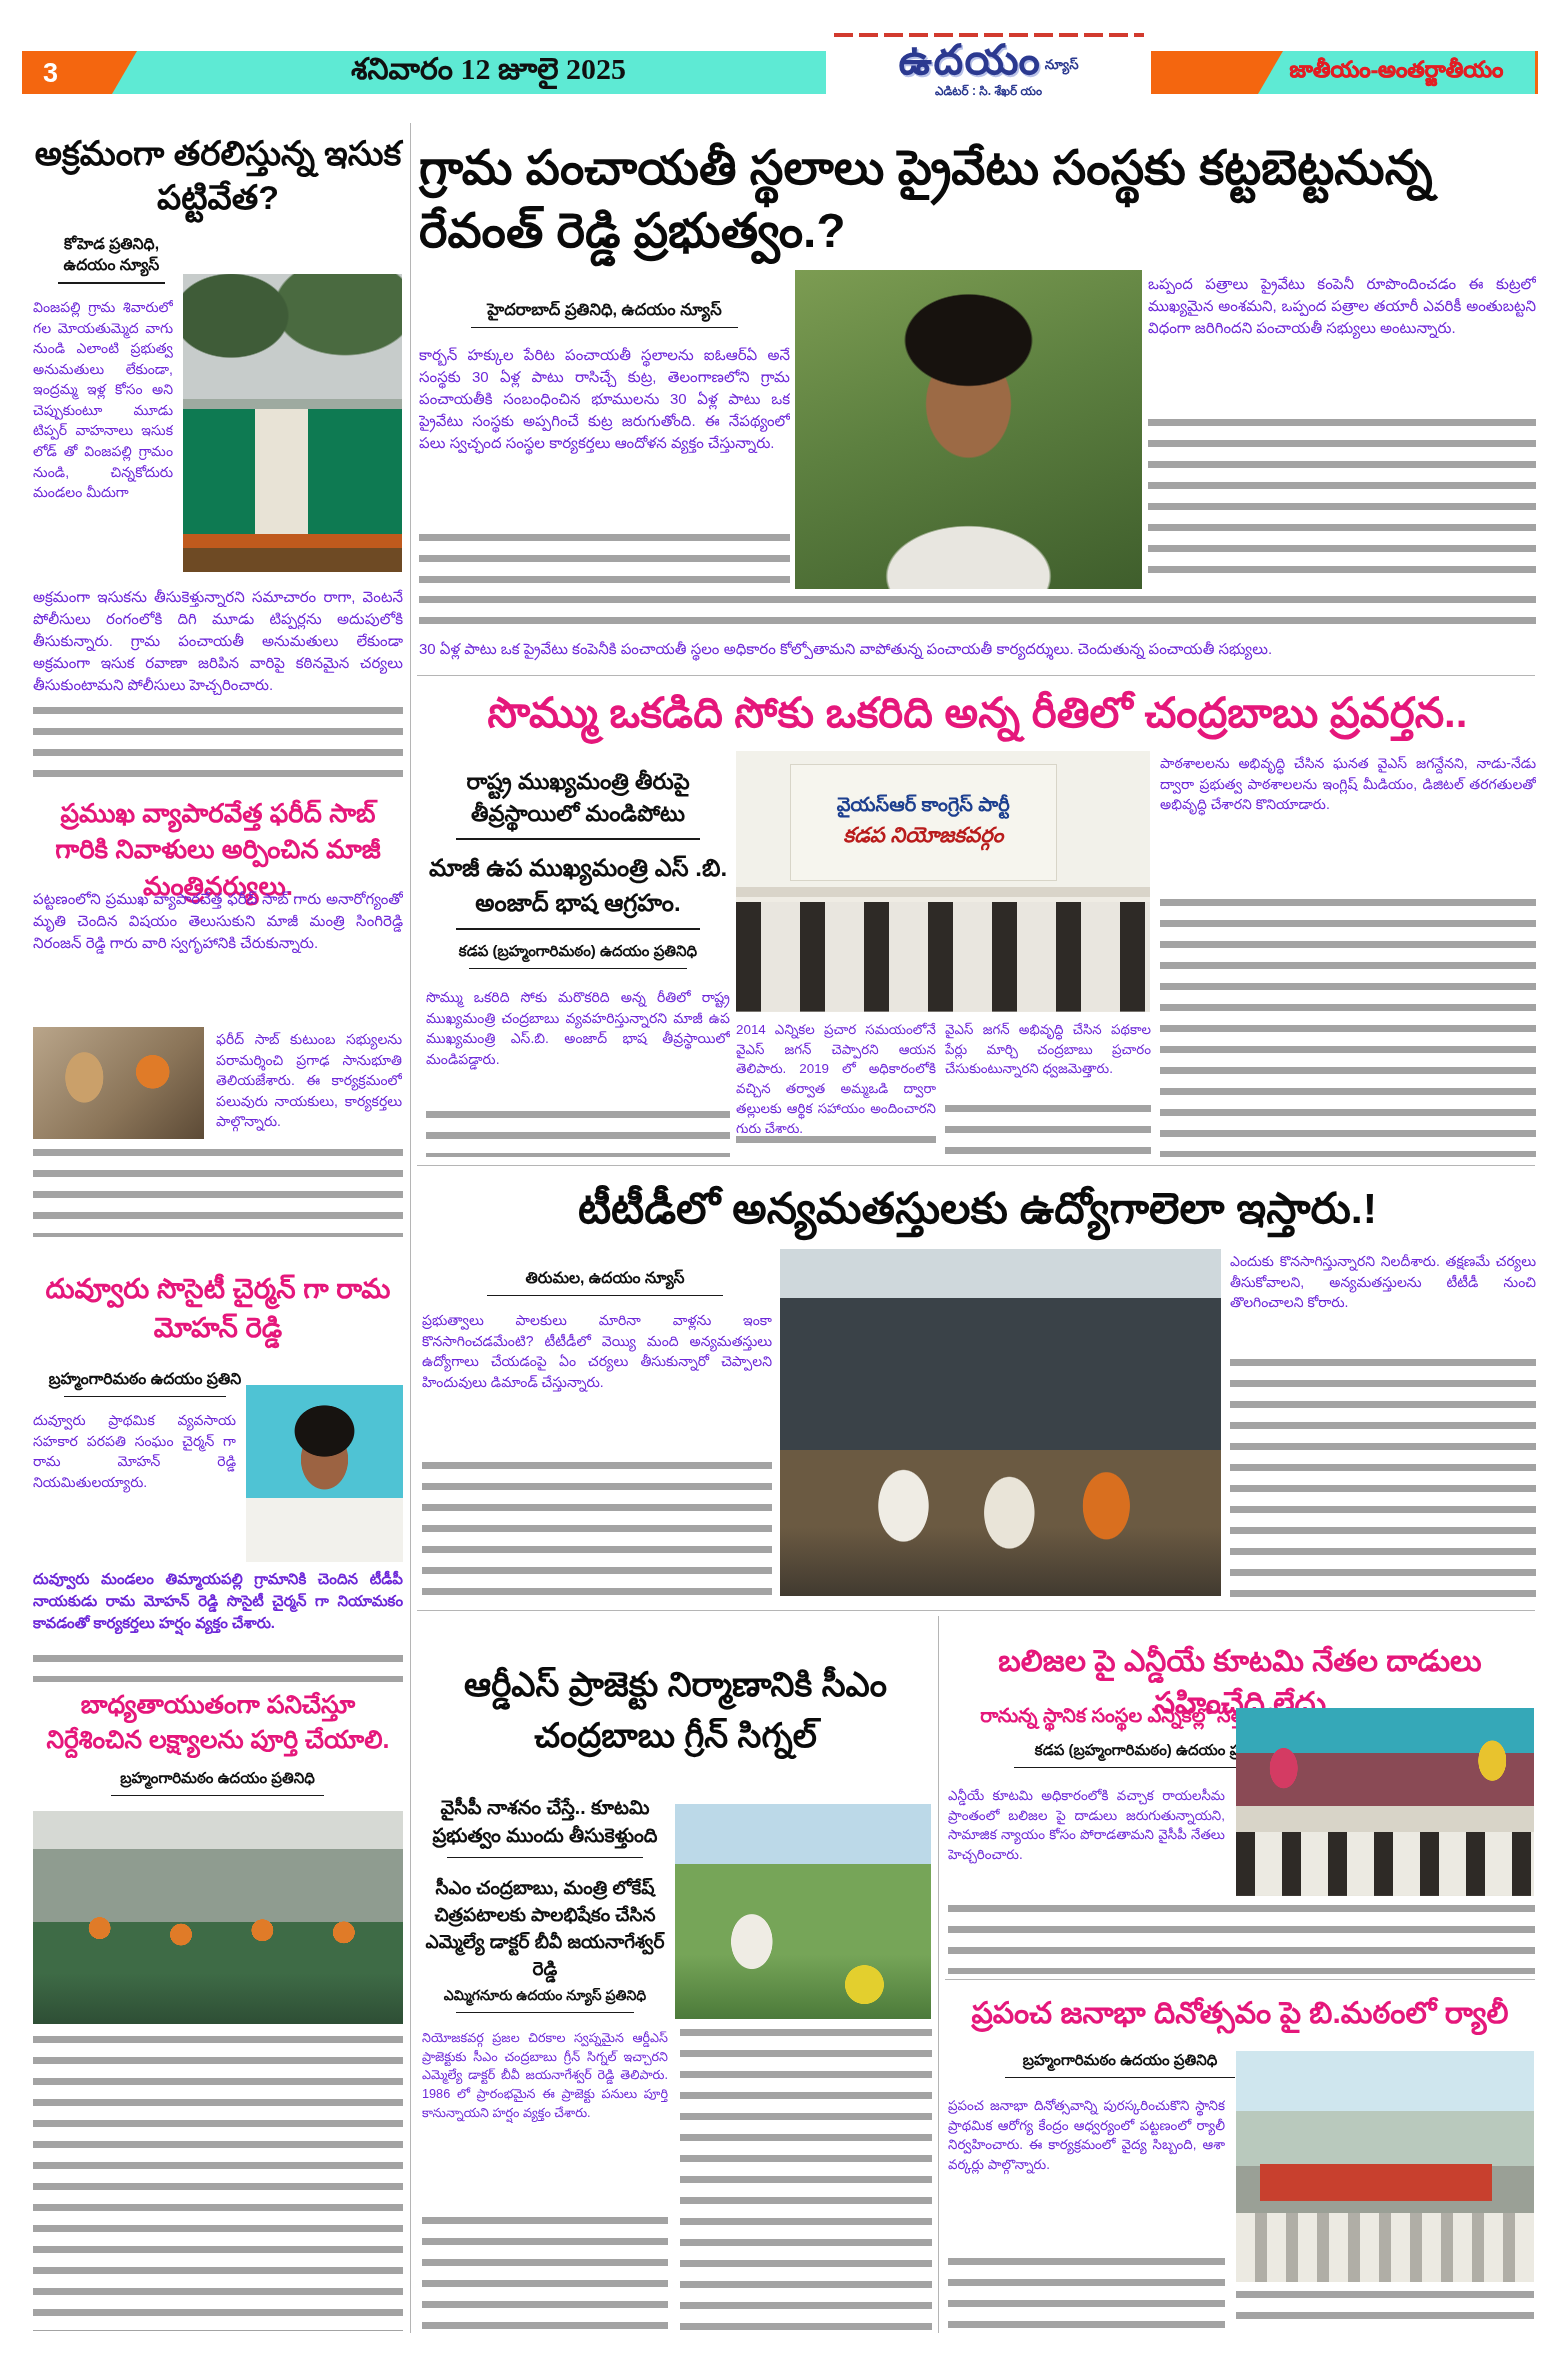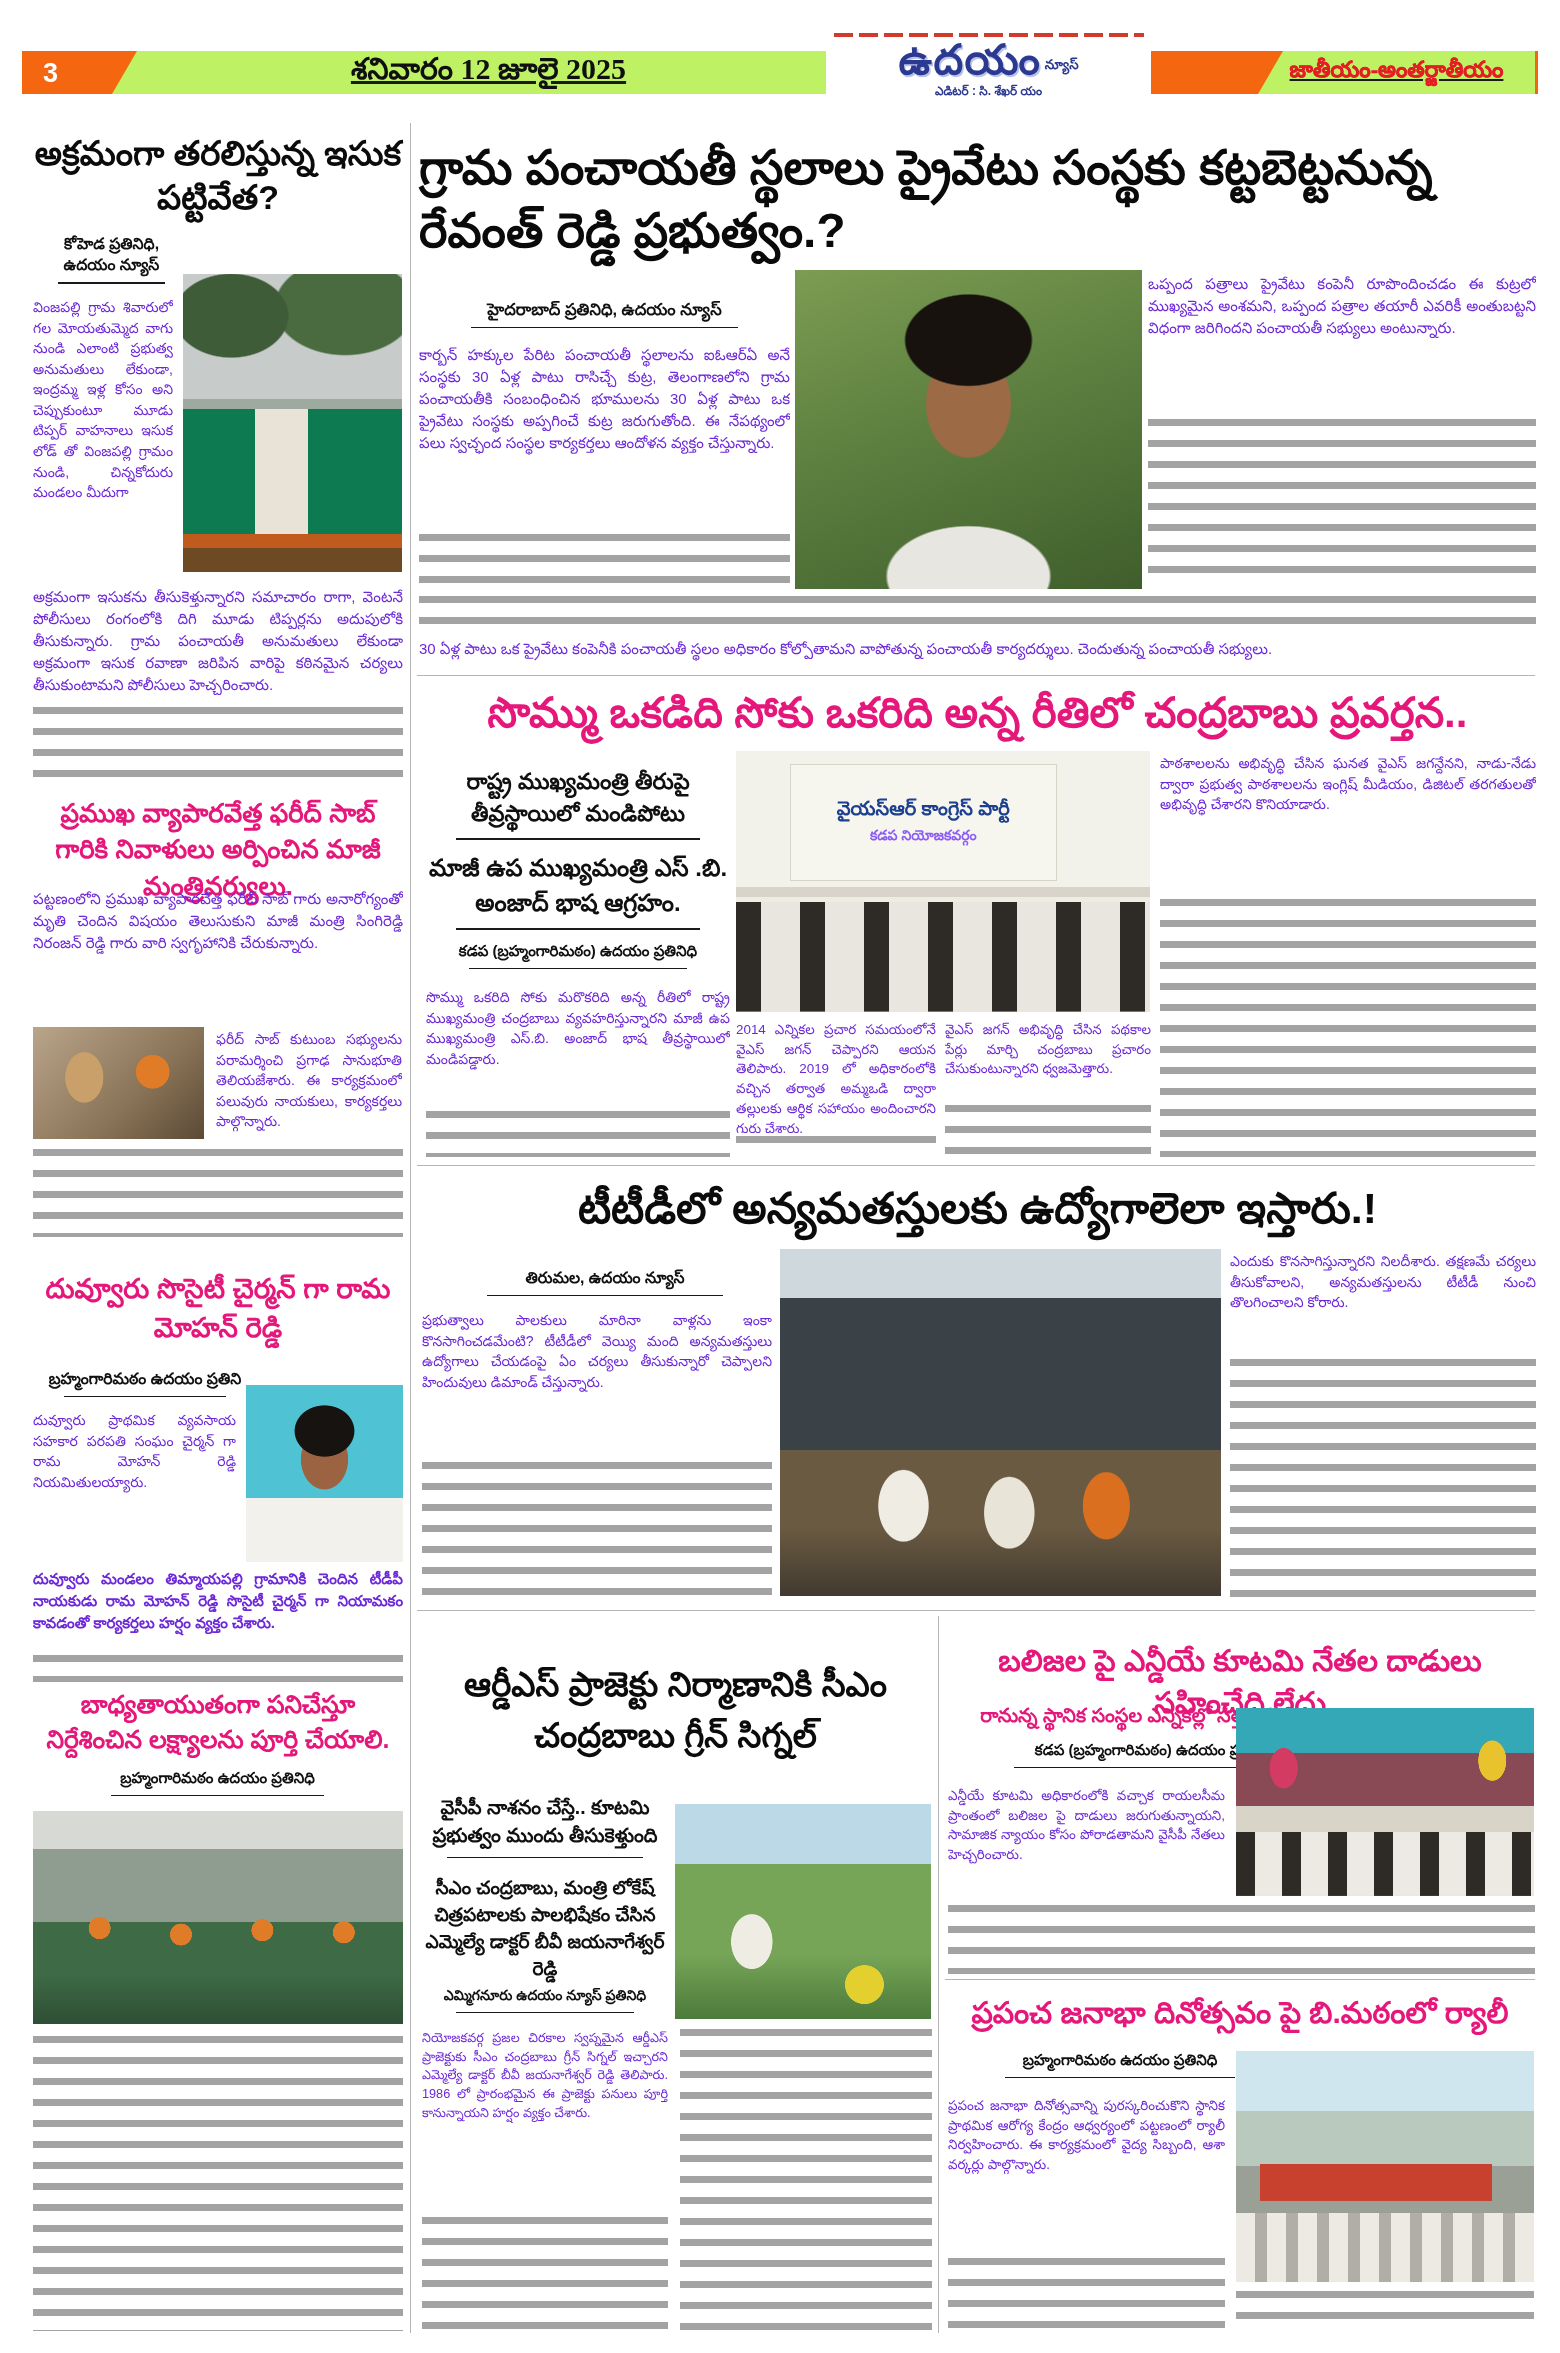--- a/index.html
+++ b/index.html
@@ -3,21 +3,21 @@
 <meta charset="utf-8">
 <style>
   html,body{margin:0;padding:0;background:#9a9a9a;}
   .page{position:relative;width:1561px;height:2354px;background:#ffffff;margin:0 auto;
         font-family:"Liberation Sans",sans-serif;color:#1b1b1b;overflow:hidden;
         outline:0.7px solid #d9d9d9;}
   .abs{position:absolute;}
   
   .hdr-bar{background:#f4660f;}
   .hdr-num{color:#ffffff;font-weight:bold;font-size:27px;}
-  .band{background:#bef264;display:flex;align-items:center;justify-content:center;text-decoration:underline;}
+  .band{background:#5eead4;display:flex;align-items:center;justify-content:center;}
   .date-txt{font-family:"Liberation Serif",serif;font-weight:bold;font-size:30px;color:#101010;}
   .edition-txt{font-weight:bold;font-size:22.4px;color:#e31e24;-webkit-text-stroke:0.4px #e31e24;}
   .logo-box{background:#ffffff;text-align:center;}
   .logo-fineprint{height:3.7px;background:repeating-linear-gradient(90deg,#d23a2e 0 19.4px,#ffffff 19.4px 25px);margin:3px 7.5px 1.5px;}
   .logo-main{font-size:42px;font-weight:bold;color:#2b3990;letter-spacing:1.5px;line-height:1.05;
              text-shadow:1.5px 1.5px 0 #b9c2e8;}
   .logo-sub{font-size:13.4px;font-weight:bold;color:#2b3990;vertical-align:super;}
   .logo-editor{font-size:12px;color:#2b3990;font-weight:bold;margin-top:1.5px;}
   
   .hl-black{font-weight:bold;color:#0b0b0b;text-align:center;line-height:1.3;}
@@ -29,21 +29,21 @@
   .body{font-size:15px;line-height:1.47;text-align:justify;color:#6d28d9;overflow:hidden;}
   .fill{background:repeating-linear-gradient(to bottom,#4a4a4a 0 6.7px,transparent 6.7px 21px);
         opacity:.5;filter:blur(0.4px);}
   .photo{background-color:#c9cec9;background-repeat:no-repeat;overflow:hidden;}
   .vline{width:0.7px;background:#b5b5b5;}
   .hline{height:0.7px;background:#b5b5b5;}
   .pc-banner{position:absolute;left:13%;top:5%;width:64%;height:44%;background:#f6f5ee;
              border:0.7px solid #d8d5c8;display:flex;flex-direction:column;align-items:center;
              justify-content:center;text-align:center;gap:3px;}
   .pc-b1{color:#1d3f8f;font-weight:bold;font-size:19.4px;}
-  .pc-b2{color:#8b5cf6;font-weight:bold;font-size:14px;}
+  .pc-b2{color:#b91c1c;font-weight:bold;font-size:21px;font-style:italic;}
 </style>
 </head>
 <body>
 
 <div class="page">
 
   <div class="abs hdr-bar" style="left:22.4px;top:51px;width:1516px;height:43px;"></div>
   <div class="abs hdr-num" style="left:43px;top:58px;">3</div>
   <div class="abs band" style="left:112px;top:51px;width:753px;height:43px;clip-path:polygon(25px 0,100% 0,calc(100% - 25px) 100%,0 100%);">
     <span class="date-txt">శనివారం 12 జూలై 2025</span>

